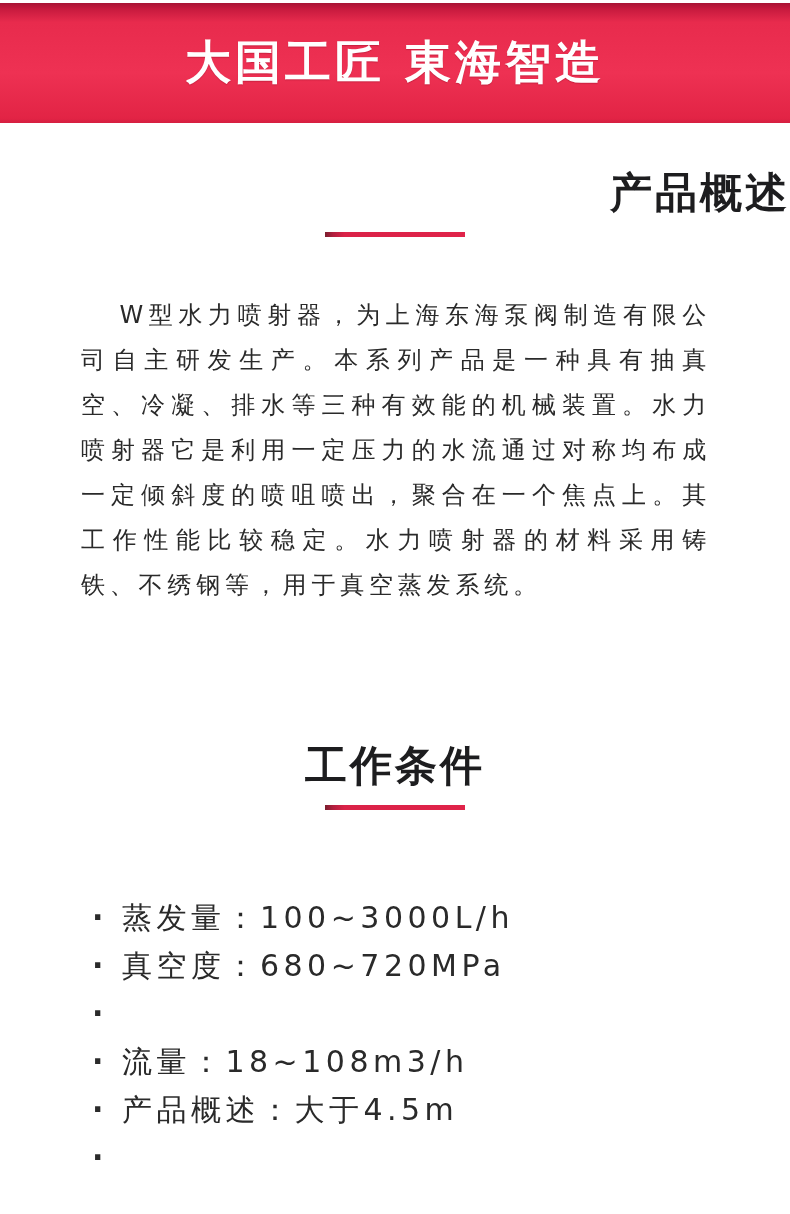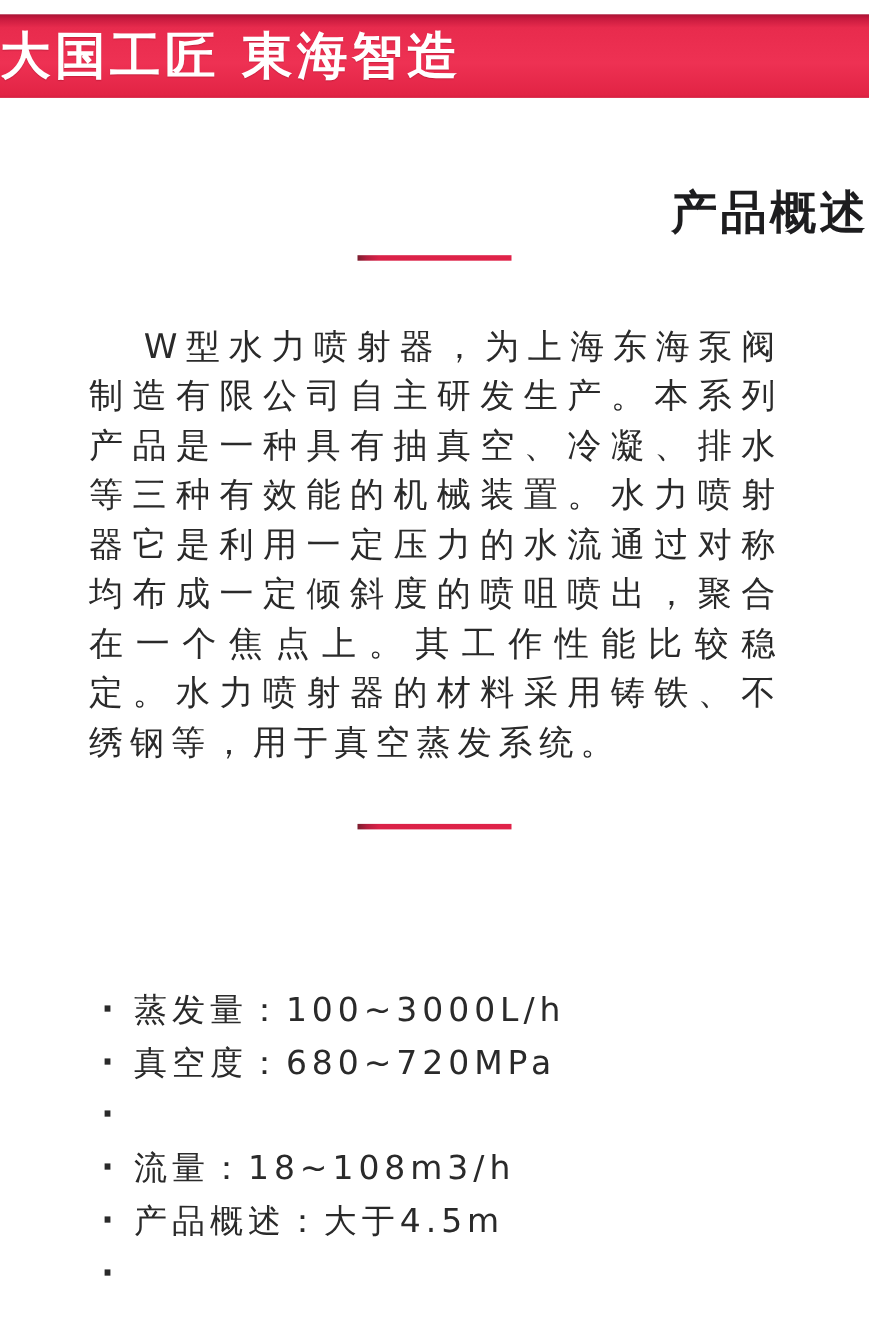--- a/index.html
+++ b/index.html
@@ -13,32 +13,33 @@
     height: 1214px;
     background: #ffffff;
     overflow: hidden;
     font-family: "DejaVu Sans", "Liberation Sans", sans-serif;
   }
 
   
   .banner {
     position: absolute;
     left: 0;
-    top: 13px;
+    top: 3px;
     width: 790px;
-    height: 76px;
+    height: 120px;
     background: linear-gradient(180deg,
       #a81334 0%,
       #c71a3e 5%,
       #e82b4d 16%,
       #ee3153 58%,
       #e22445 96%,
       #d51f40 100%);
     display: flex;
     align-items: center;
+    justify-content: center;
   }
   .banner-title {
     margin: 0;
     color: #ffffff;
     font-size: 46px;
     font-weight: 800;
     letter-spacing: 4px;
     white-space: nowrap;
     text-shadow: 0 1px 1px rgba(140,10,35,0.35);
   }
@@ -74,21 +75,21 @@
   }
 
   
   .paragraph {
     position: absolute;
     top: 293px;
     left: 81px;
     width: 630px;
     margin: 0;
     color: #2a2a2a;
-    font-size: 31px;
+    font-size: 24px;
     line-height: 45px;
     letter-spacing: 0.2em;
     text-align: justify;
     text-indent: 1.6em;
   }
 
   
   .spec-list {
     position: absolute;
     top: 894px;
@@ -125,20 +126,21 @@
   </header>
 
   <div class="section-header overview">
     <h2 class="section-title">产品概述</h2>
     <div class="title-underline"></div>
   </div>
 
   <p class="paragraph">W型水力喷射器，为上海东海泵阀制造有限公司自主研发生产。本系列产品是一种具有抽真空、冷凝、排水等三种有效能的机械装置。水力喷射器它是利用一定压力的水流通过对称均布成一定倾斜度的喷咀喷出，聚合在一个焦点上。其工作性能比较稳定。水力喷射器的材料采用铸铁、不绣钢等，用于真空蒸发系统。</p>
 
   <div class="section-header conditions">
+    <h2 class="section-title">工作条件</h2>
     <div class="title-underline"></div>
   </div>
 
   <ul class="spec-list">
     <li class="spec-item">
       <span class="bullet">·</span>
       <span class="spec-text">蒸发量：100~3000L/h</span>
     </li>
     <li class="spec-item">
       <span class="bullet">·</span>

